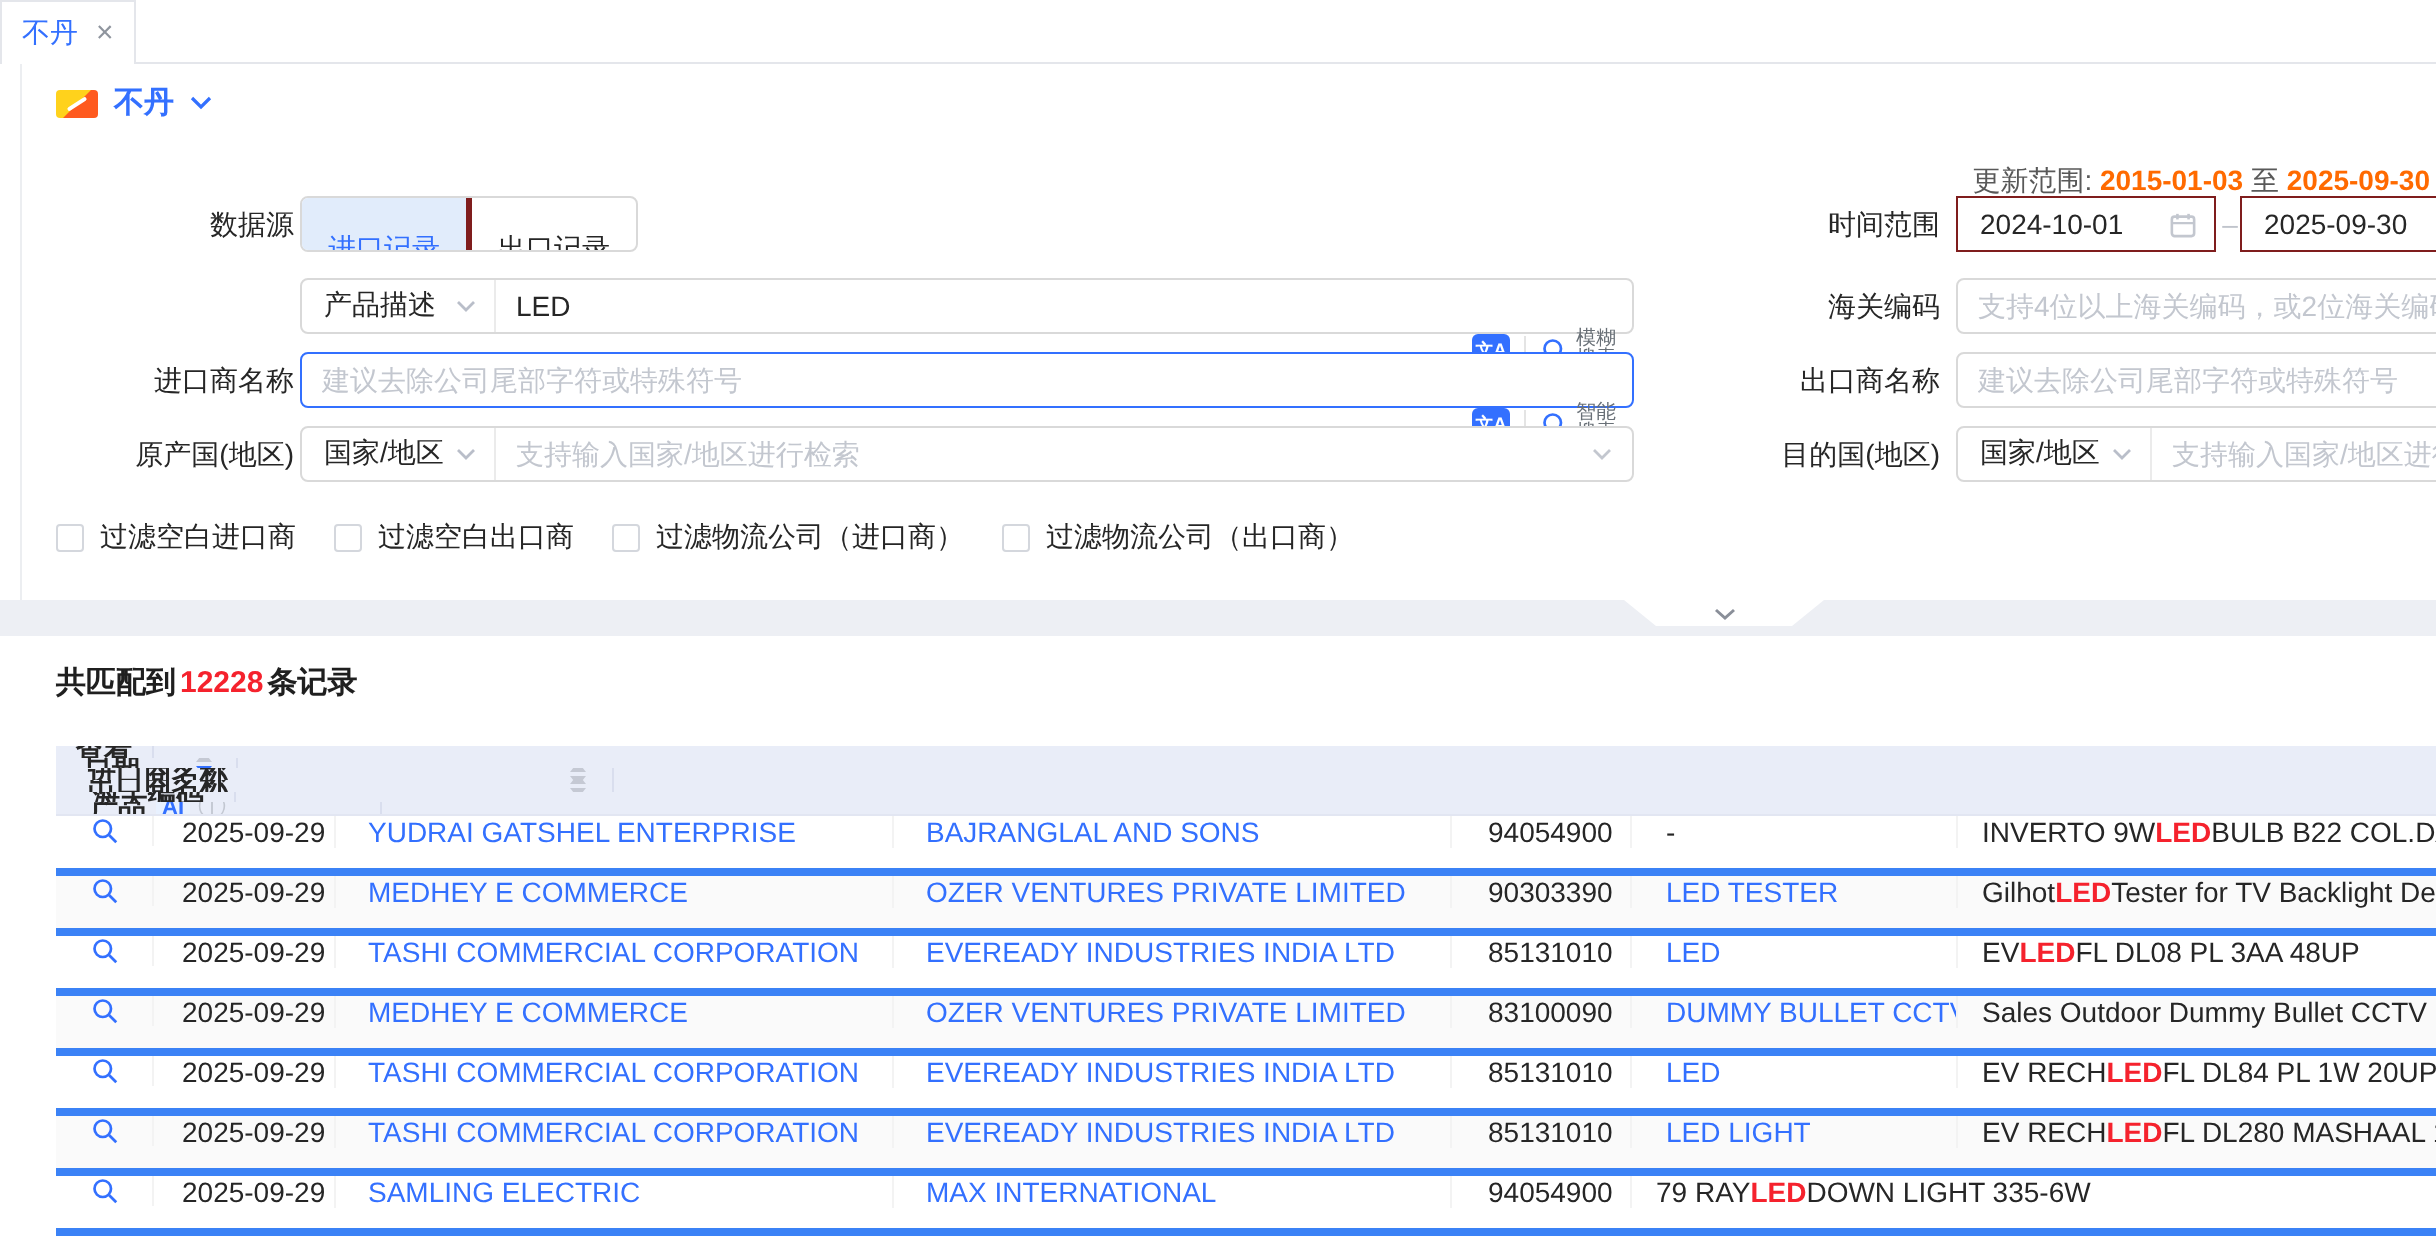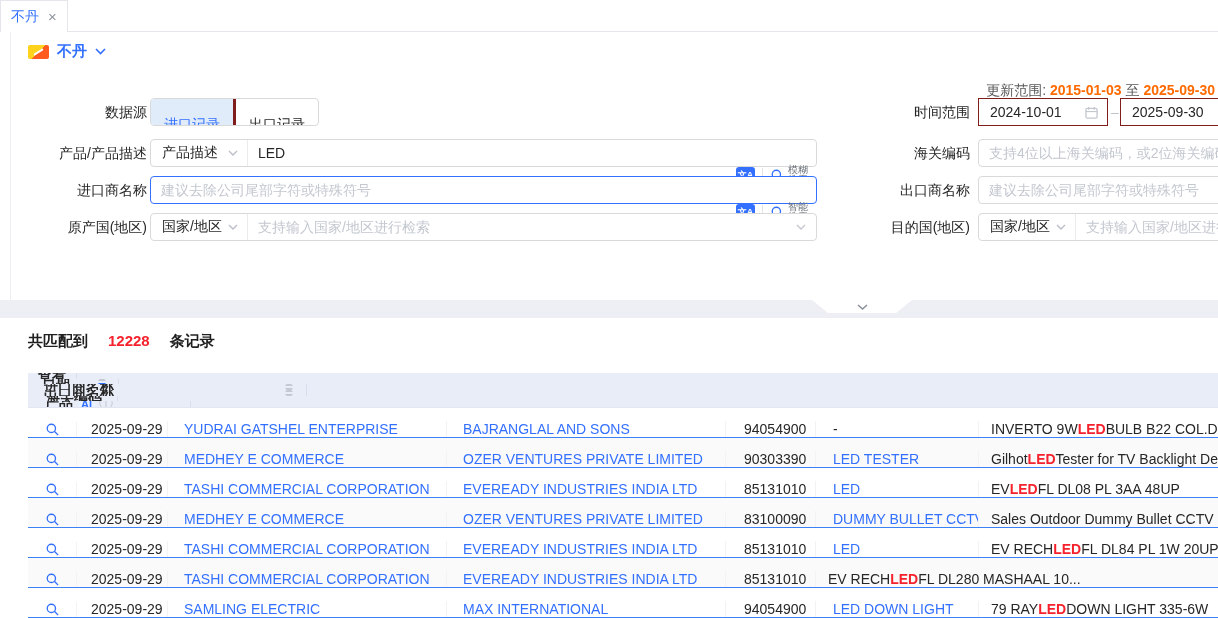--- a/index.html
+++ b/index.html
@@ -65,27 +65,27 @@
   .cbrow{position:absolute;top:260px;left:28px;display:flex;gap:19px;align-items:center;}
   .cb{display:flex;align-items:center;gap:8px;cursor:pointer;white-space:nowrap;}
   .box{width:14px;height:14px;border:1px solid #d4d7dd;border-radius:2px;background:#fff;flex:none;}
   
   .gap-strip{position:absolute;top:300px;left:0;width:100%;height:18px;background:#edeff4;z-index:1;}
   .collapse{position:absolute;top:300px;left:812px;width:100px;height:13px;background:#fff;z-index:2;
             clip-path:polygon(0 0,100% 0,84% 100%,16% 100%);display:flex;align-items:center;justify-content:center;cursor:pointer;}
   
   .results{position:absolute;top:318px;left:0;width:100%;height:300px;background:#fff;z-index:1;}
   .count{position:absolute;top:14px;left:28px;font-size:15px;font-weight:700;color:#1f1f1f;}
-  .count .red{color:#f5222d;padding:0 20px;}
+  .count .red{color:#f5222d;padding:0 2px;}
   .table{position:absolute;top:55px;left:28px;right:0;height:245px;overflow:hidden;font-size:14px;}
   .thead{display:flex;height:35px;background:#e9edf8;align-items:stretch;border-bottom:1px solid #e2e6f2;flex-direction:column;}
   .th{display:flex;align-items:center;font-weight:700;color:#262626;white-space:nowrap;overflow:hidden;
       border-right:1px solid #d9deee;}
   .thead .th:last-child{border-right:none;}
-  .tr{display:flex;height:30px;align-items:flex-end;border-bottom:1px solid #3b82f6;background:#fff;}
+  .tr{display:flex;height:30px;align-items:flex-start;border-bottom:4px solid #3b82f6;background:#fff;}
   .tbody .tr:nth-child(even){background:#fafafa;}
   .td{display:flex;align-items:center;white-space:nowrap;overflow:hidden;border-right:1px solid #f3f3f3;}
   .tr .td:last-child{border-right:none;}
   .c-view{width:49px;justify-content:center;}
   .c-date{width:91px;padding:0 12px 0 14px;}
   .c-imp,.c-exp{width:279px;padding:0 13px 0 16px;}
   .c-hs{width:90px;padding-left:18px;}
   .c-prod{width:163px;padding-left:17px;}
   .c-desc{flex:1;min-width:200px;padding-left:12px;}
   .th.c-date,.th.c-imp,.th.c-exp{justify-content:space-between;}
@@ -149,21 +149,20 @@
         <line x1="1" y1="6" x2="13" y2="6" stroke="#c3c7cf" stroke-width="1.2"></line>
         </svg>
     </div>
     <div class="dash">–</div>
     <div class="datebox d2">
       <span>2025-09-30</span>
     </div>
   </div>
 
   <div class="frow r2">
-    <div class="flabel lab-l">产品/产品描述</div>
     <div class="fgroup grp-l">
       <div class="fsel">
         <span>产品描述</span>
         <svg width="10" height="6" viewBox="0 0 10 6">
           <polyline points="1,1 5,5 9,1" fill="none" stroke="#b9bec9" stroke-width="1.4"></polyline>
           </svg>
       </div>
       <input class="finput" value="LED" style="">
       <div class="ficons">
         <span class="trans-icon">文A</span>
@@ -226,20 +225,38 @@
       <div class="fsel">
         <span>国家/地区</span>
         <svg width="10" height="6" viewBox="0 0 10 6">
           <polyline points="1,1 5,5 9,1" fill="none" stroke="#b9bec9" stroke-width="1.4"></polyline>
           </svg>
       </div>
       <input class="finput" placeholder="支持输入国家/地区进行检" style="">
     </div>
   </div>
 
+  <div class="cbrow">
+    <span class="cb">
+      <span class="box"></span>
+      <span>过滤空白进口商</span>
+      </span>
+    <span class="cb">
+      <span class="box"></span>
+      <span>过滤空白出口商</span>
+      </span>
+    <span class="cb">
+      <span class="box"></span>
+      <span>过滤物流公司（进口商）</span>
+      </span>
+    <span class="cb">
+      <span class="box"></span>
+      <span>过滤物流公司（出口商）</span>
+      </span>
+  </div>
 
   <div class="gap-strip"></div>
   <div class="collapse">
     <svg width="11" height="6" viewBox="0 0 11 6">
       <polyline points="1,1 5.5,5 10,1" fill="none" stroke="#8a8f99" stroke-width="1.5"></polyline>
       </svg>
   </div>
 
   <div class="results">
     <div class="count">
@@ -420,20 +437,23 @@
               </svg>
             </div>
           <div class="td c-date">2025-09-29</div>
           <div class="td c-imp">
               <a class="link">TASHI COMMERCIAL CORPORATION</a>
             </div>
           <div class="td c-exp">
               <a class="link">EVEREADY INDUSTRIES INDIA LTD</a>
             </div>
           <div class="td c-hs">85131010</div>
+          <div class="td c-prod">
+              <a class="link">LED LIGHT</a>
+            </div>
           <div class="td c-desc">
               <span>EV RECH </span>
               <span class="hl">LED</span>
               <span> FL DL280 MASHAAL 10...</span>
             </div>
         </div>
 
         <div class="tr">
           <div class="td c-view">
             <svg class="mag" width="15" height="15" viewBox="0 0 20 20">
@@ -442,23 +462,20 @@
               </svg>
             </div>
           <div class="td c-date">2025-09-29</div>
           <div class="td c-imp">
               <a class="link">SAMLING ELECTRIC</a>
             </div>
           <div class="td c-exp">
               <a class="link">MAX INTERNATIONAL</a>
             </div>
           <div class="td c-hs">94054900</div>
-          <div class="td c-prod">
-              <a class="link">LED DOWN LIGHT</a>
-            </div>
           <div class="td c-desc">
               <span>79 RAY </span>
               <span class="hl">LED</span>
               <span> DOWN LIGHT 335-6W</span>
             </div>
         </div>
 
       </div>
     </div>
   </div>

